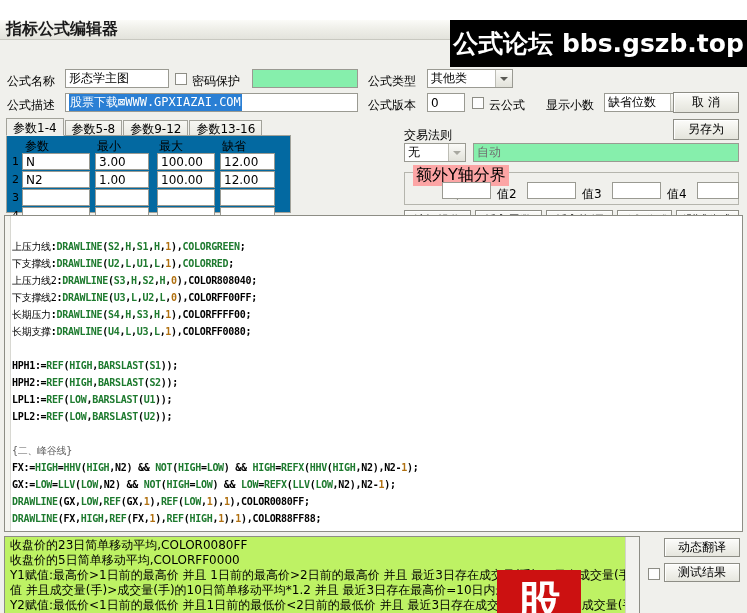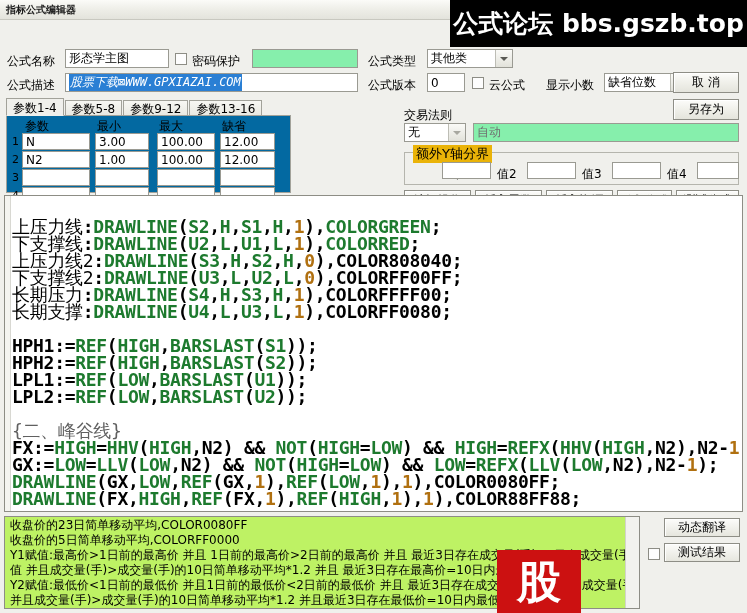--- a/index.html
+++ b/index.html
@@ -22,24 +22,25 @@
     box-sizing: border-box;
   }
   
   .titlebar {
     height: 19px;
     background: linear-gradient(to bottom, #fbfbf8 0%, #efefe9 45%, #e3e3dc 100%);
     border-bottom: 1px solid #c8c8c0;
     display: flex;
     align-items: center;
     padding-left: 6px;
-    font-size: 10px;
+    font-size: 16px;
     font-weight: bold;
     color: #1a1a1a;
     font-family: "DejaVu Sans", sans-serif;
+    margin-top: 20px;
   }
   
   .topform {
     position: relative;
     height: 176px;
     background: #f0f0ec;
   }
   .lbl {
     font-size: 12px;
     font-family: "DejaVu Sans", sans-serif;
@@ -60,21 +61,20 @@
     white-space: nowrap;
   }
   .tf.readonly { background: #86efac; color: #707070; }
   .sel {
     background: #2a7fd4;
     color: #ffffff;
     font-family: "DejaVu Sans Mono", monospace;
     font-size: 12px;
     letter-spacing: 0px;
     padding: 8px 1px;
-    font-style: italic;
   }
   .combo {
     background: #ffffff;
     border: 1px solid #9a9a92;
     box-sizing: border-box;
     display: flex;
     align-items: center;
     font-size: 12px;
     font-family: "DejaVu Sans", sans-serif;
     padding-left: 3px;
@@ -148,44 +148,44 @@
   
   .groupbox {
     position: absolute;
     border: 1px solid #b5b5ad;
     box-sizing: border-box;
     background: transparent;
   }
   .grouptitle {
     position: absolute;
     top: -8px; left: 8px;
-    background: #eab308;
+    background: #fca5a5;
     padding: 0 3px;
-    font-size: 13px;
+    font-size: 16px;
     font-family: "DejaVu Sans", sans-serif;
   }
   
   .editorwrap {
     position: absolute;
     left: 4px; top: 195px;
     width: 739px; height: 317px;
     border: 1px solid #8d8d85;
     background: #ffffff;
     box-sizing: border-box;
     overflow: hidden;
   }
   .gutter {
     position: absolute; left: 0; top: 0; bottom: 0;
     width: 5px; background: #f4f4f0; border-right: 1px solid #d8d8d2;
   }
   .code {
     position: absolute;
     left: 7px; top: 22px; right: 2px;
     font-family: "DejaVu Sans Mono", monospace;
-    font-size: 18px;
+    font-size: 10px;
     line-height: 17px;
     white-space: pre;
     letter-spacing: -0.3px;
   }
   .code .ln { height: 17px; }
   .cn { color: #000000; }            
   .kw { color: #1d7a2e; font-weight: bold; }  
   .num { color: #b07010; font-weight: bold; }
   .pn { color: #000000; font-weight: bold; }
   .cmt { color: #606060; }

